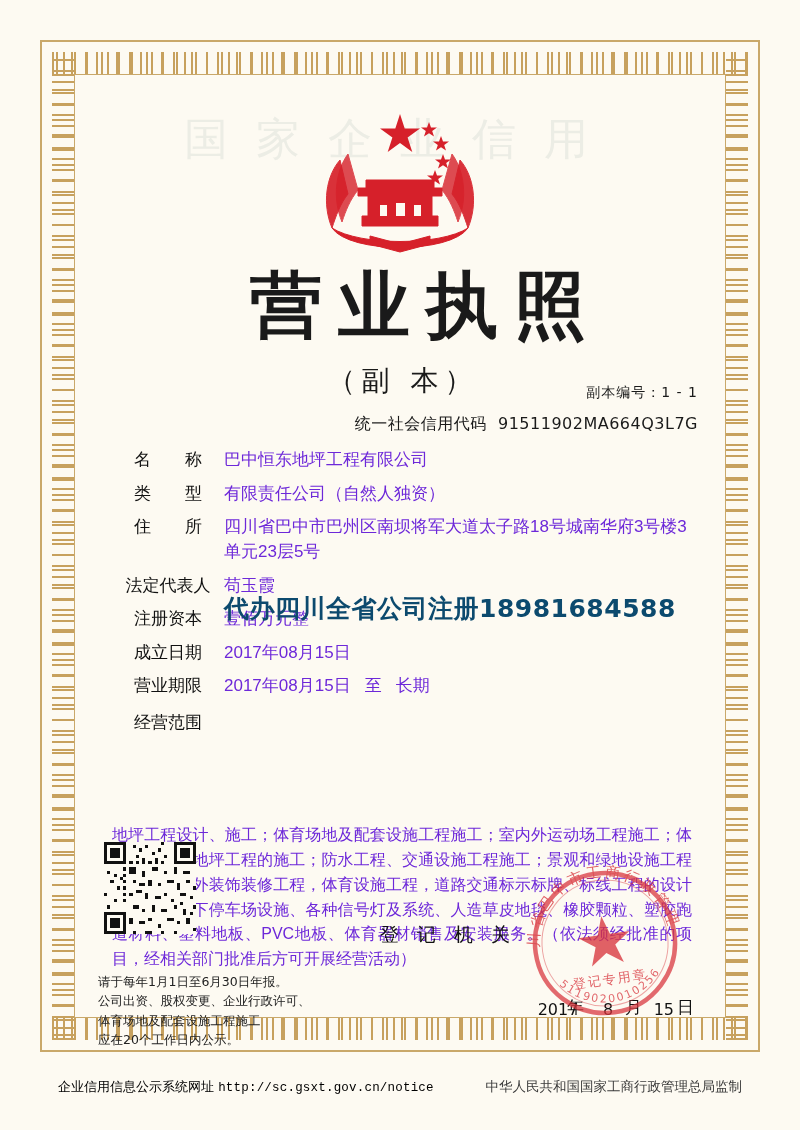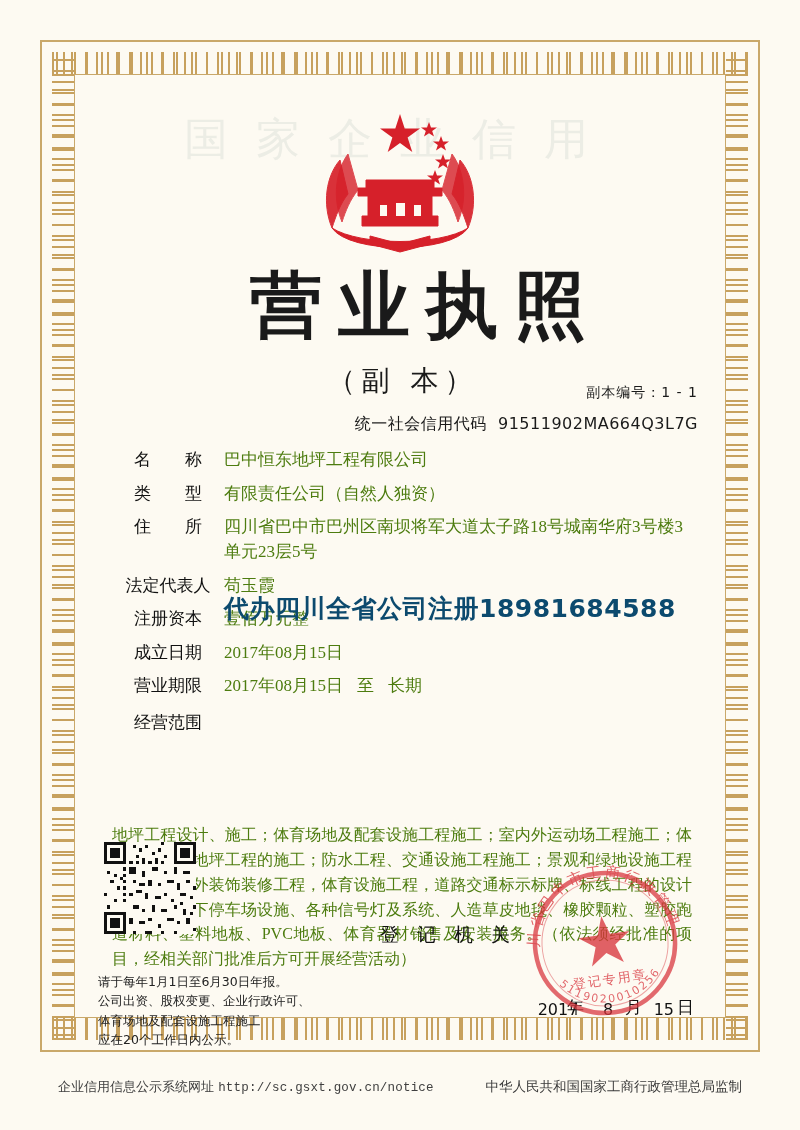--- a/index.html
+++ b/index.html
@@ -129,23 +129,23 @@
     font-size: 17px;
     color: #111;
     letter-spacing: 0;
     white-space: nowrap;
     text-align: center;
   }
   .lbl-4 { letter-spacing: 0px; }
   .lbl-5 { letter-spacing: 0px; }
   .row-value {
     flex: 1;
-    font-family: Liberation Serif, serif;
+    font-family: Liberation Sans, sans-serif;
     font-size: 17px;
-    color: #4d7c0f;
+    color: #6d28d9;
     line-height: 1.45;
   }
   .row-value.scope {
     font-size: 16px;
     line-height: 1.55;
     text-align: justify;
   }
   .term-sep { display: inline-block; padding: 0 14px; }
 
   
@@ -217,21 +217,21 @@
     width: 170px; height: 170px;
     opacity: 0.86;
   }
 
   
   .bottom-left {
     position: absolute;
     left: 58px; bottom: 34px;
     font-family: "DejaVu Sans", sans-serif;
     font-size: 13px;
-    color: #404040;
+    color: #000000;
   }
   .bottom-left .url {
     font-family: "Liberation Mono", monospace;
     font-size: 12.5px;
     letter-spacing: 0.2px;
   }
   .bottom-right {
     position: absolute;
     right: 58px; bottom: 34px;
     font-family: "DejaVu Sans", sans-serif;

